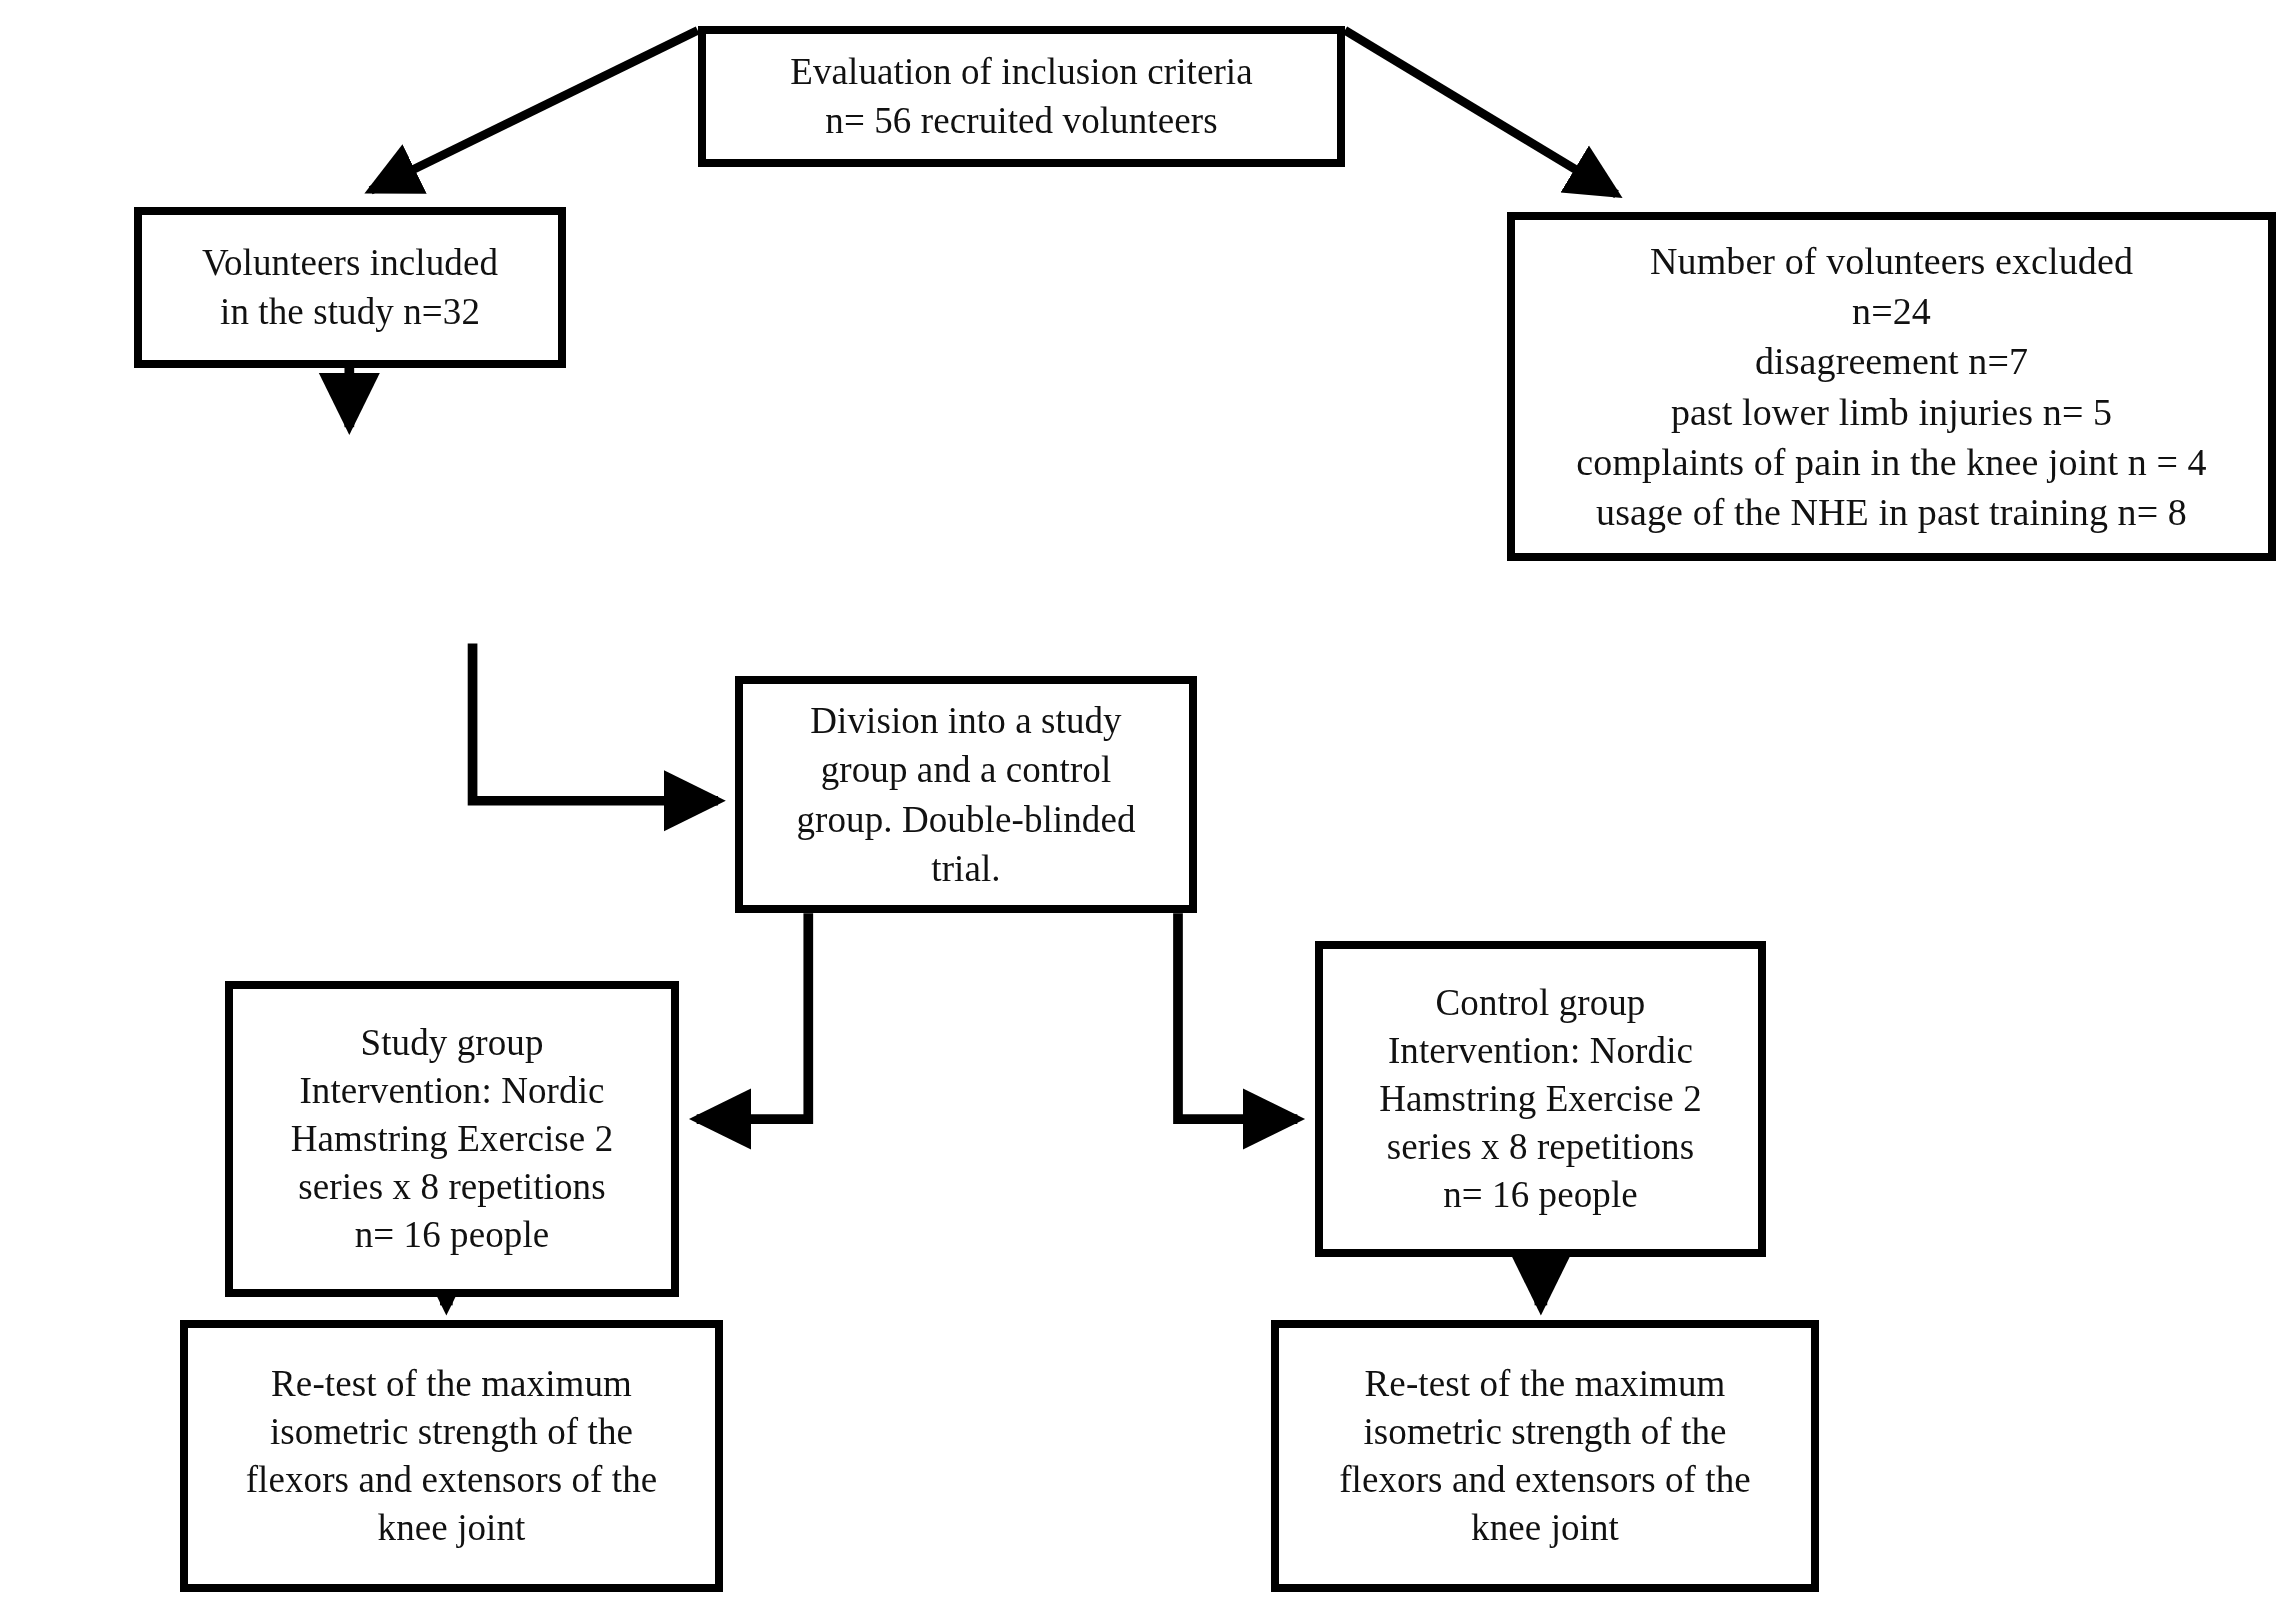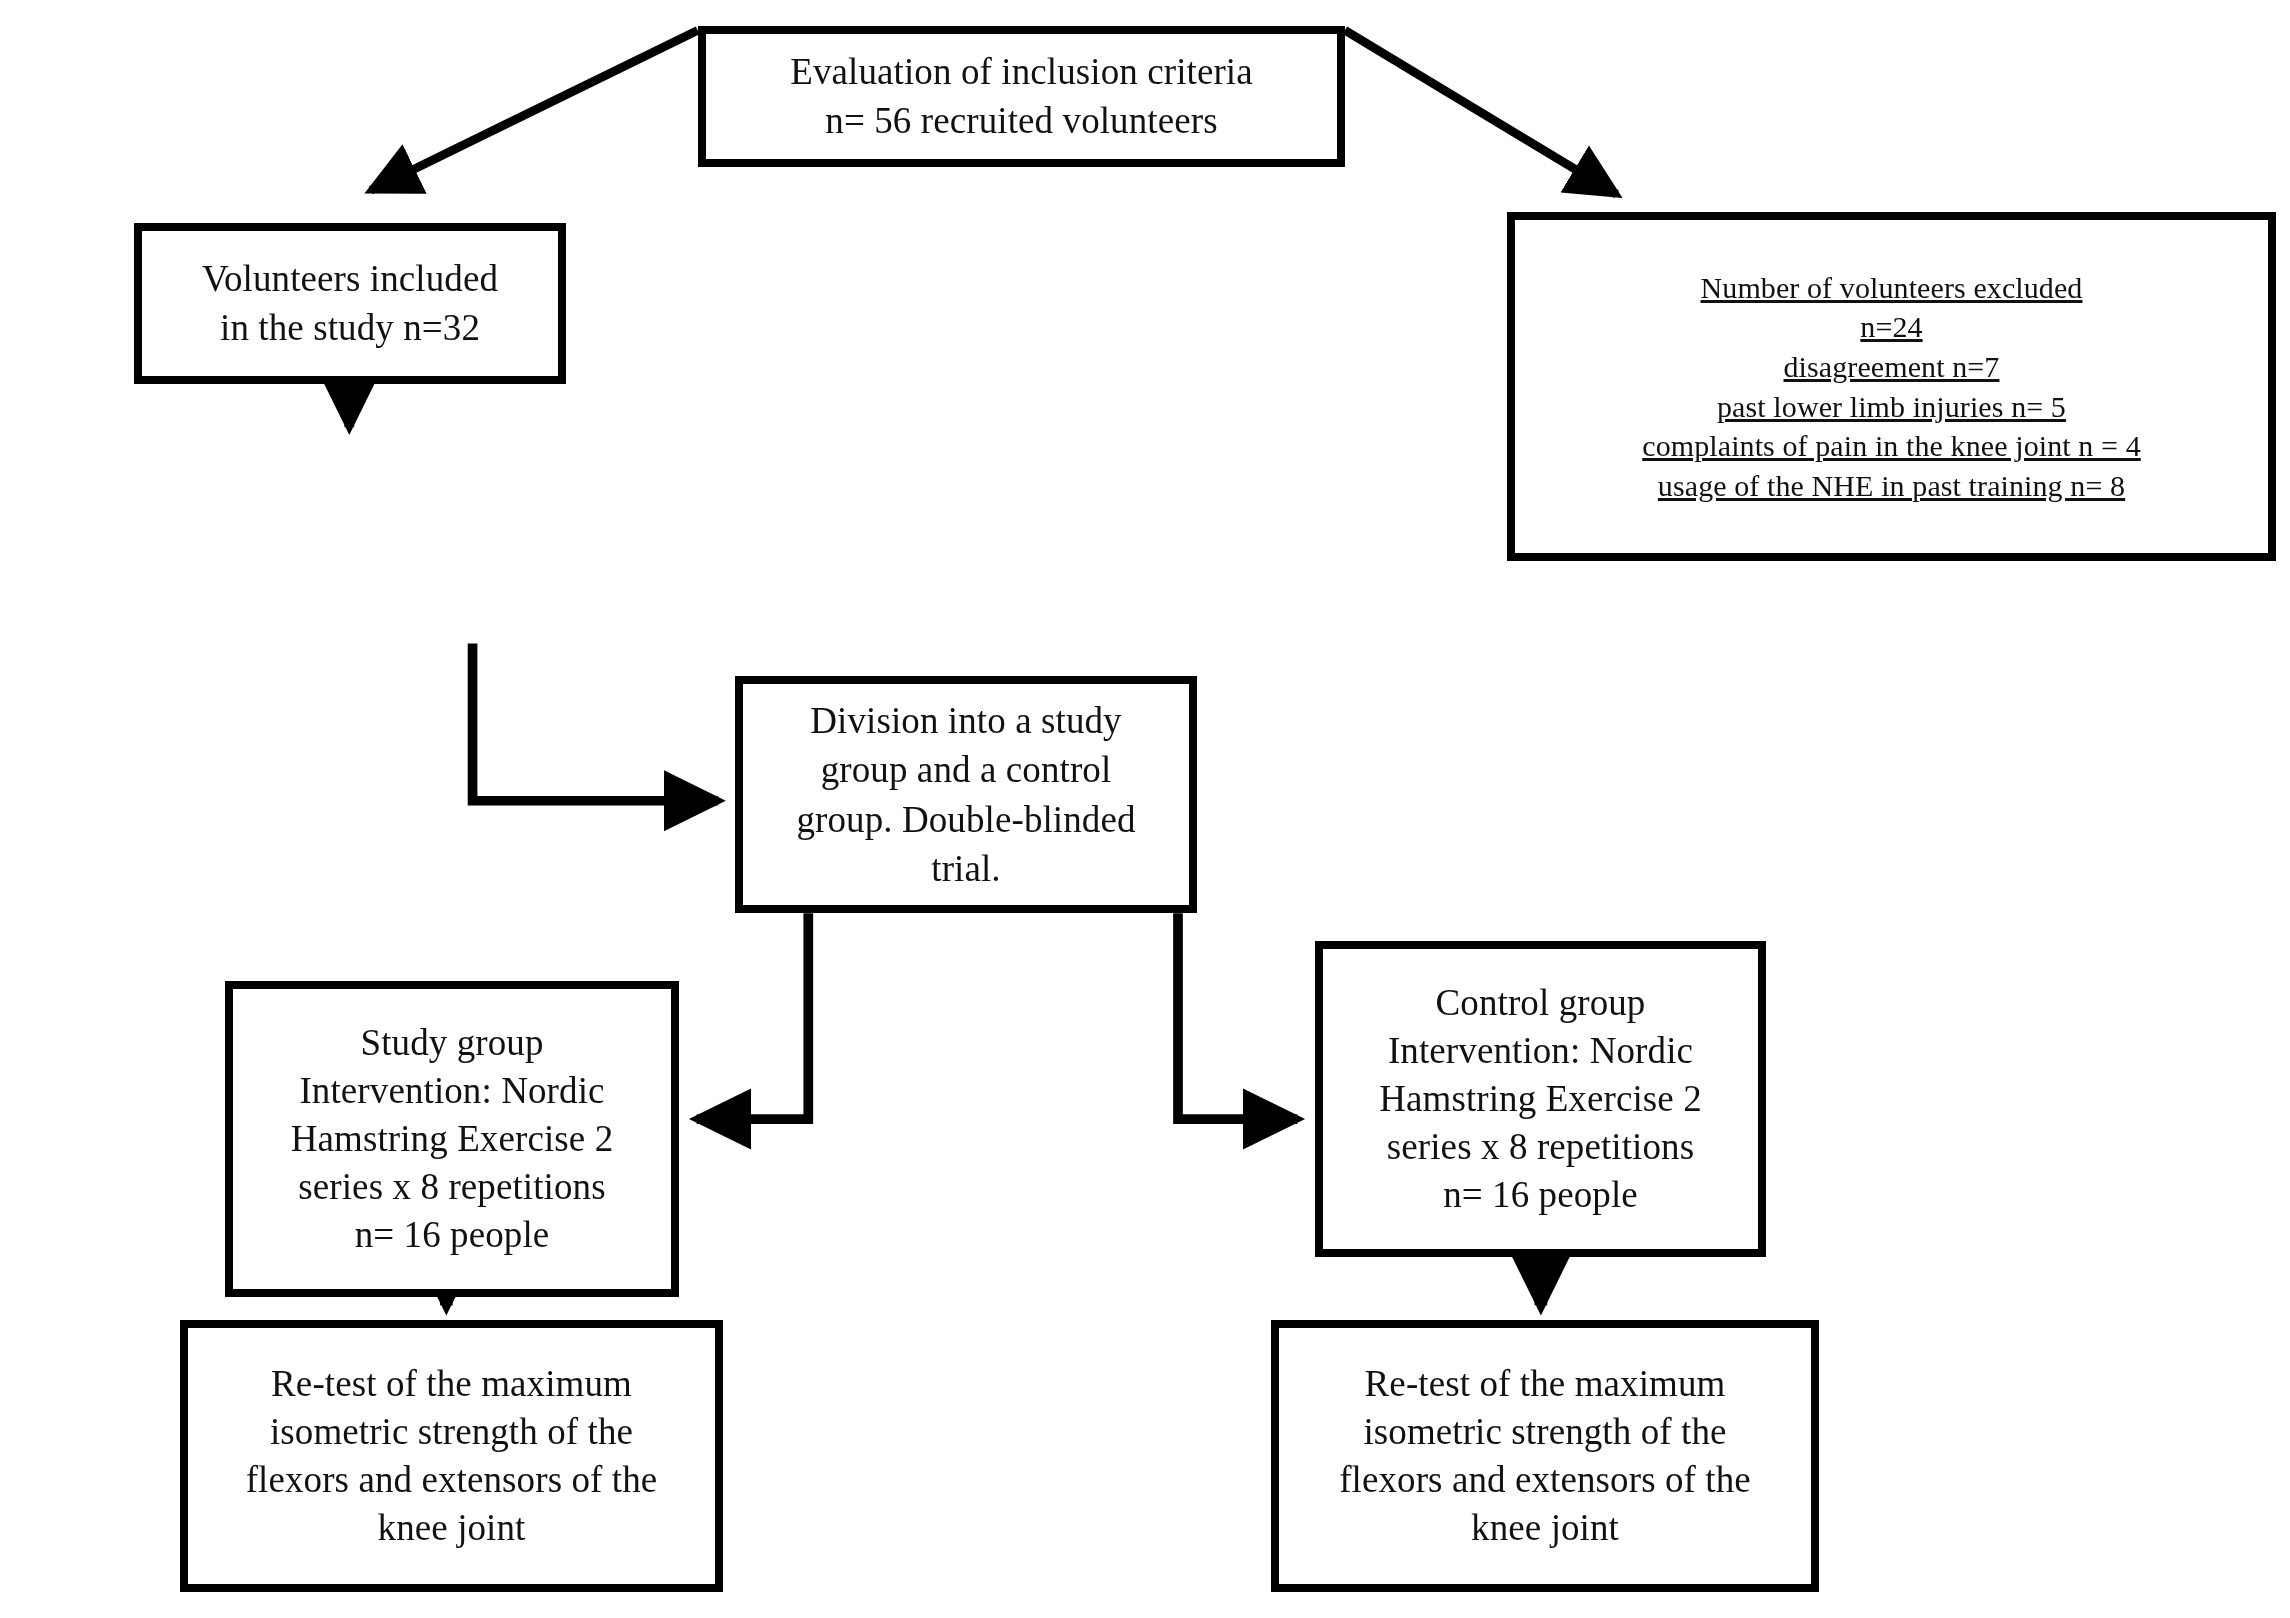--- a/index.html
+++ b/index.html
@@ -31,30 +31,30 @@
   }
   .flow-box .box-text {
     display: block;
     width: 100%;
     white-space: pre-line;
     font-size: 37px;
     letter-spacing: 0.1px;
   }
   
   #box-evaluation      { left: 698px;  top: 26px;   width: 647px; height: 141px; }
-  #box-included        { left: 134px;  top: 223px;  width: 432px; height: 161px; }
+  #box-included        { left: 134px;  top: 207px;  width: 432px; height: 161px; }
   #box-excluded        { left: 1507px; top: 212px;  width: 769px; height: 349px; }
   #box-test            { left: 21.3px;   top: 442px;  width: 656px; height: 202px; }
   #box-division        { left: 735px;  top: 676px;  width: 462px; height: 237px; }
   #box-study-group     { left: 225px;  top: 941px;  width: 454px; height: 316px; margin-top: 40px; }
   #box-control-group   { left: 1315px; top: 941px;  width: 451px; height: 316px; }
   #box-retest-left     { left: 180px;  top: 1320px; width: 543px; height: 272px; }
   #box-retest-right    { left: 1271px; top: 1320px; width: 548px; height: 272px; }
 
-  #box-excluded .box-text { font-size: 30px; line-height: 1.32; text-decoration: underline; }
+  #box-excluded .box-text { font-size: 38px; line-height: 1.32; }
   #box-division .box-text { font-size: 37px; line-height: 1.33; }
 
   .connector-layer {
     position: absolute;
     left: 0; top: 0;
     width: 2290px;
     height: 1619px;
     z-index: 1;
     pointer-events: none;
   }

